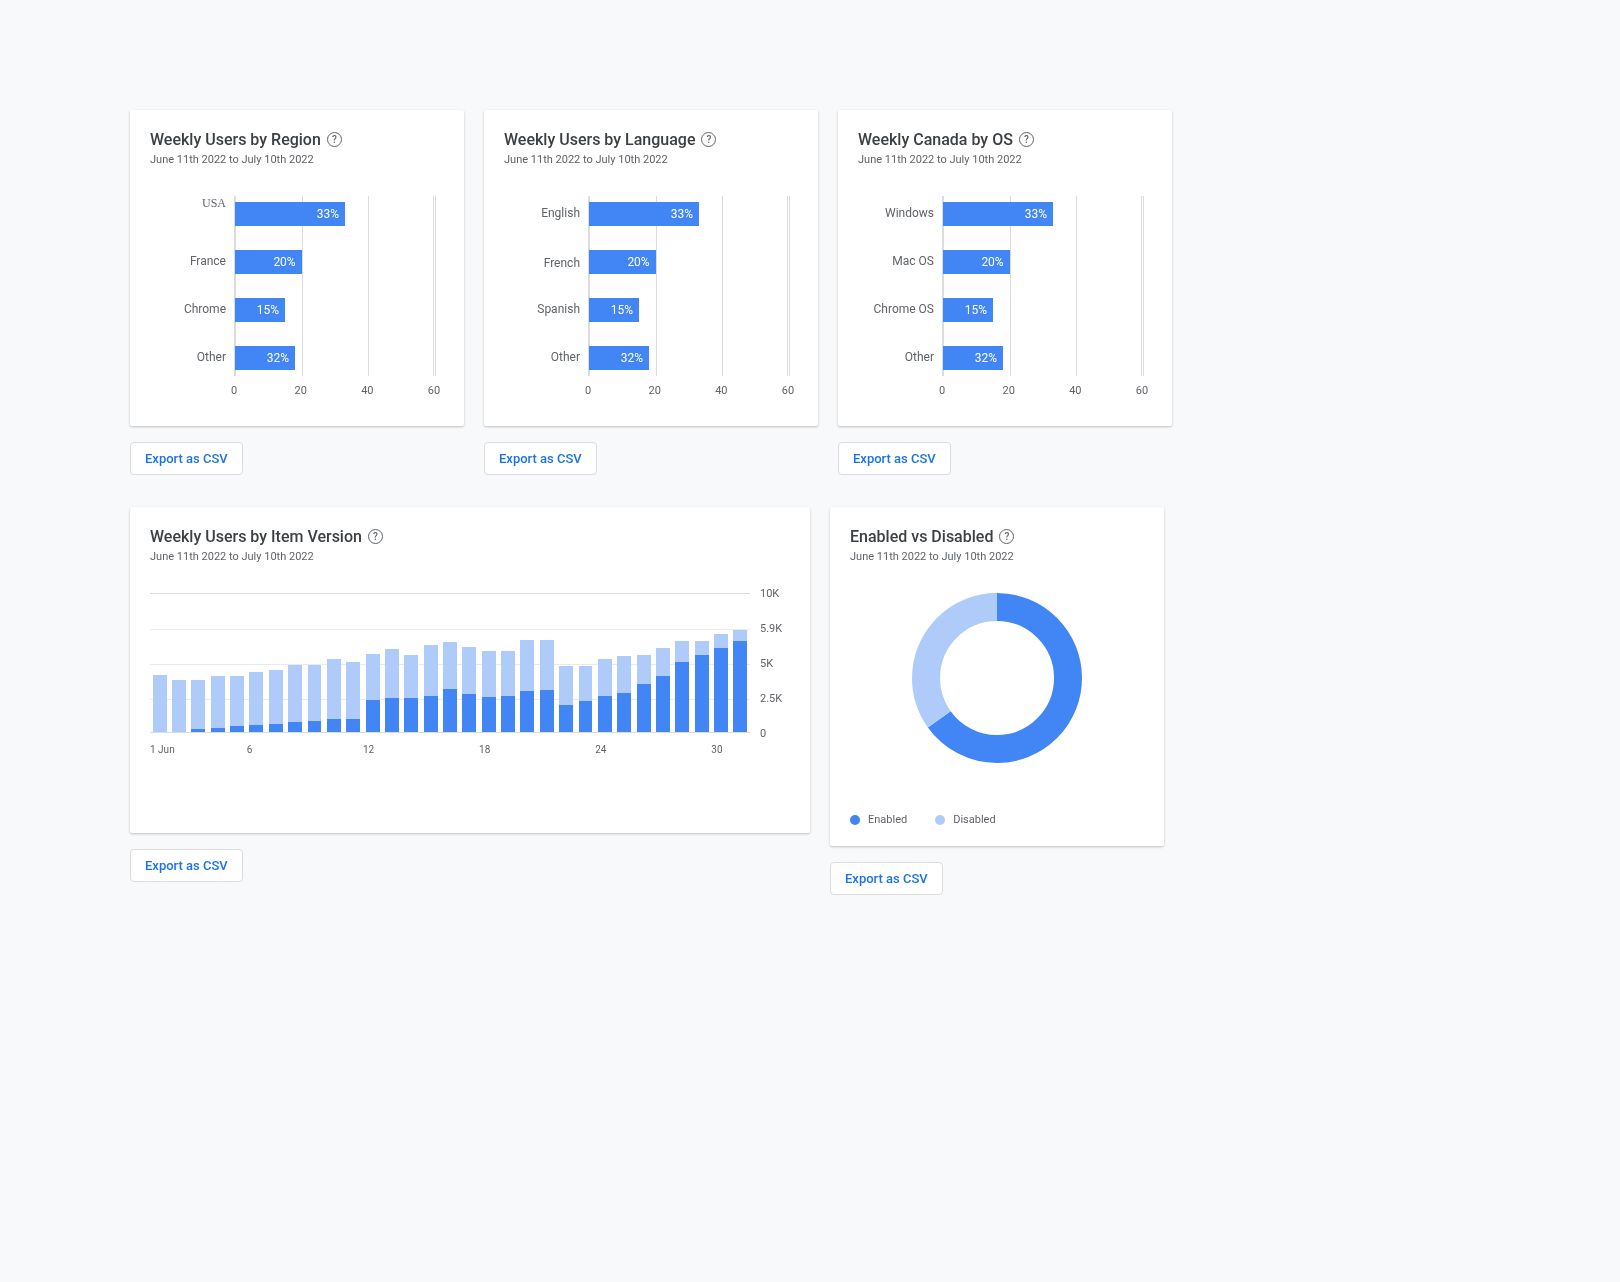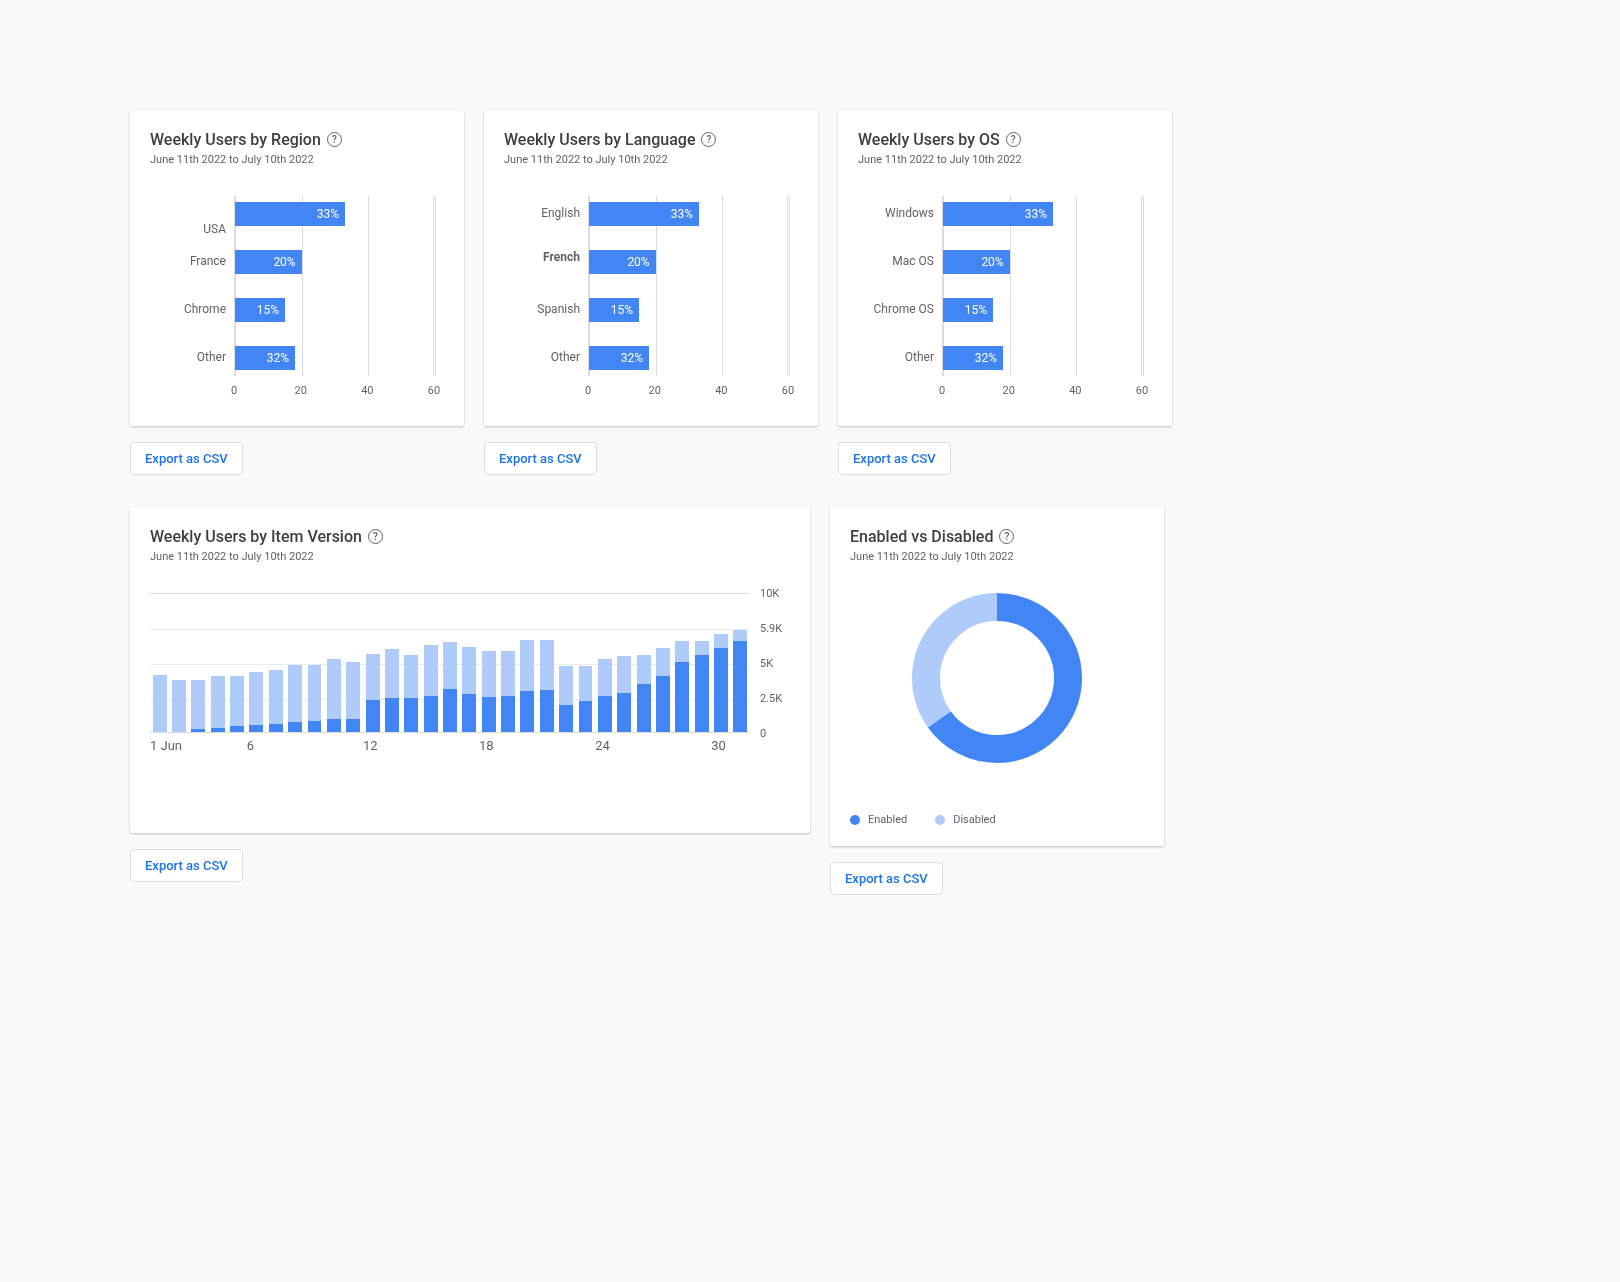--- a/index.html
+++ b/index.html
@@ -150,23 +150,23 @@
     right: 0;
   }
   .stacked-yaxis-label {
     position: absolute;
     font-size: 11px;
     color: #5f6368;
     left: 610px;
   }
   .stacked-xaxis-label {
     position: absolute;
-    font-size: 13px;
-    color: #5f6368;
-    top: 145px;
+    font-size: 10px;
+    color: #5f6368;
+    top: 151px;
   }
   .legend {
     display: flex;
     gap: 28px;
     font-size: 11px;
     color: #5f6368;
     margin-top: 50px;
   }
   .legend-item {
     display: flex;
@@ -208,21 +208,21 @@
               <div class="hbar-grid-v" style="left: 200px;"></div>
               <div class="hbar-bar" style="top: 6px; left: 0px; width: 110px;">33%</div>
               <div class="hbar-bar" style="top: 54px; left: 0px; width: 66.6667px;">20%</div>
               <div class="hbar-bar" style="top: 102px; left: 0px; width: 50px;">15%</div>
               <div class="hbar-bar" style="top: 150px; left: 0px; width: 60px; overflow: visible;">32%</div>
             </div>
             <div class="hbar-xaxis-label" style="left: 84px;">0</div>
             <div class="hbar-xaxis-label" style="left: 150.667px;">20</div>
             <div class="hbar-xaxis-label" style="left: 217.333px;">40</div>
             <div class="hbar-xaxis-label" style="left: 284px;">60</div>
-            <div class="hbar-label" style="top: 26px;">USA</div>
+            <div class="hbar-label" style="top: 0; font-family: Liberation Serif, serif;">USA</div>
             <div class="hbar-label" style="top: 58px;">France</div>
             <div class="hbar-label" style="top: 106px;">Chrome</div>
             <div class="hbar-label" style="top: 154px;">Other</div>
           </div>
       </div>
       <button class="export-btn">Export as CSV</button>
     </div>
 
     <div class="card-container">
       <div class="card card-small">
@@ -240,32 +240,32 @@
               <div class="hbar-bar" style="top: 6px; left: 0px; width: 110px;">33%</div>
               <div class="hbar-bar" style="top: 54px; left: 0px; width: 66.6667px;">20%</div>
               <div class="hbar-bar" style="top: 102px; left: 0px; width: 50px;">15%</div>
               <div class="hbar-bar" style="top: 150px; left: 0px; width: 60px; overflow: visible;">32%</div>
             </div>
             <div class="hbar-xaxis-label" style="left: 84px;">0</div>
             <div class="hbar-xaxis-label" style="left: 150.667px;">20</div>
             <div class="hbar-xaxis-label" style="left: 217.333px;">40</div>
             <div class="hbar-xaxis-label" style="left: 284px;">60</div>
             <div class="hbar-label" style="top: 10px;">English</div>
-            <div class="hbar-label" style="top: 54px; font-weight: bold;">French</div>
+            <div class="hbar-label" style="top: 60px;">French</div>
             <div class="hbar-label" style="top: 106px;">Spanish</div>
             <div class="hbar-label" style="top: 154px;">Other</div>
           </div>
       </div>
       <button class="export-btn">Export as CSV</button>
     </div>
 
     <div class="card-container">
       <div class="card card-small">
         <div class="card-title">
-          <span>Weekly Users by OS</span>
+          <span>Weekly Canada by OS</span>
           <span class="help-icon">?</span>
         </div>
         <div class="card-subtitle">June 11th 2022 to July 10th 2022</div>
         <div class="hbar-chart">
             <div class="hbar-plot">
               <div class="hbar-grid-v" style="left: 0px;"></div>
               <div class="hbar-grid-v" style="left: 66.6667px;"></div>
               <div class="hbar-grid-v" style="left: 133.333px;"></div>
               <div class="hbar-grid-v" style="left: 200px;"></div>
               <div class="hbar-bar" style="top: 6px; left: 0px; width: 110px;">33%</div>

